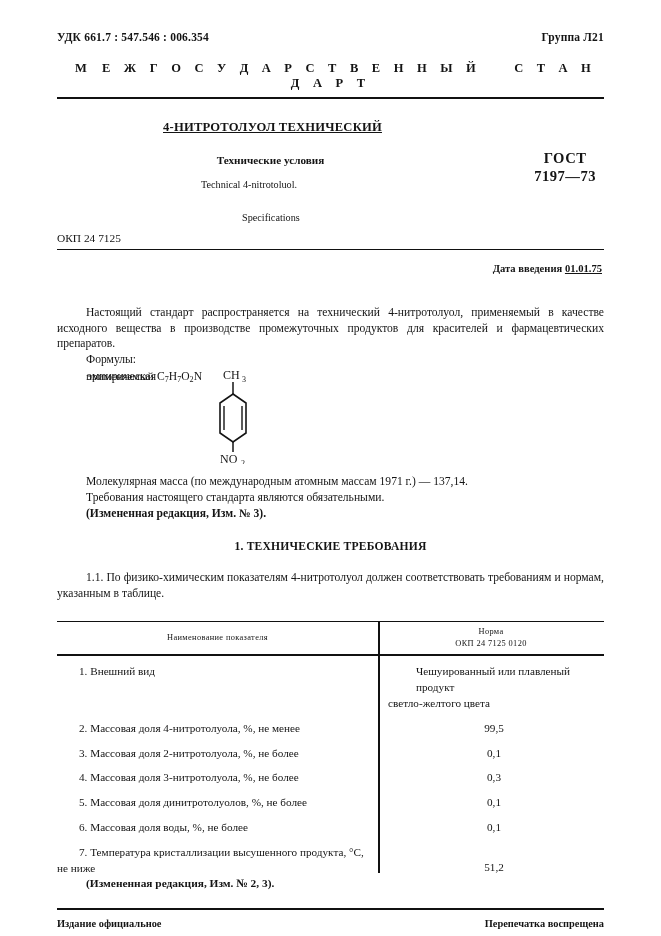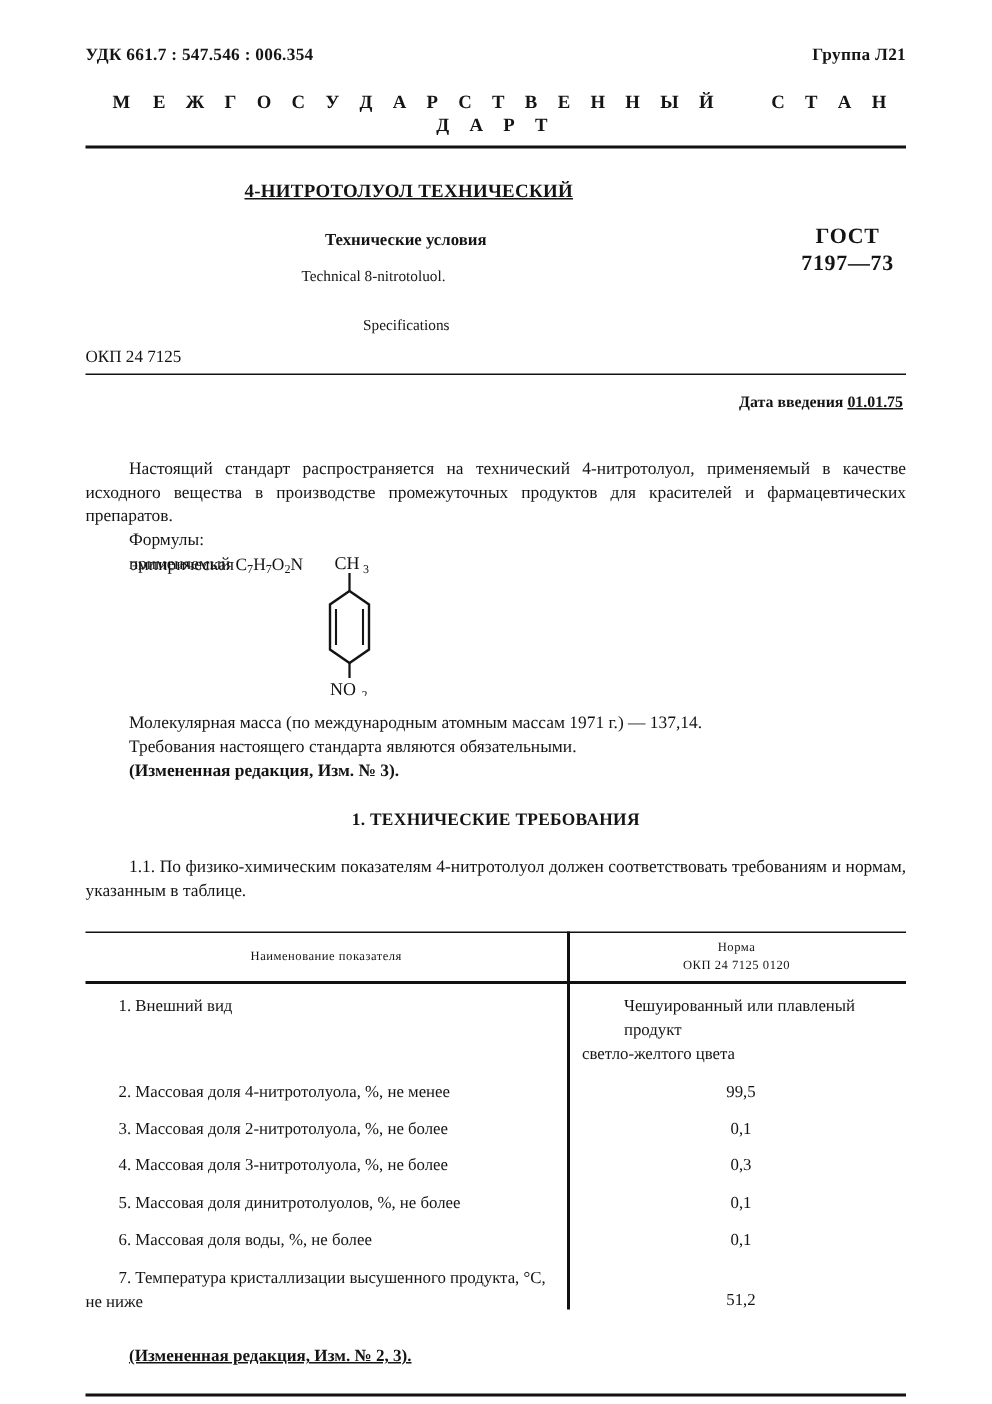--- a/index.html
+++ b/index.html
@@ -204,25 +204,24 @@
   .row-gap { height: 9px; }
   .vrule {
     position: absolute;
     left: 321px;
     top: 0;
     width: 1.6px;
     background: #111;
   }
 
   .note-after {
-    margin-top: 21px;
+    margin-top: 0;
     font-size: 11.4px;
     font-weight: bold;
     padding-left: 29px;
-    text-decoration: underline;
   }
 
   
   .footer-rule {
     border-top: 2.2px solid #111;
     margin-top: 19px;
   }
   .footer-row {
     display: flex;
     justify-content: space-between;
@@ -243,21 +242,21 @@
 
   <div class="mgs-row">
     <span class="w">М</span><span style="letter-spacing:5.2px">Е Ж Г О С У Д А Р С Т В Е Н Н Ы Й &nbsp;&nbsp; С Т А Н Д А Р Т</span>
   </div>
   <div class="rule-thick"></div>
 
   <div class="title-block">
     <div class="doc-title">4-НИТРОТОЛУОЛ ТЕХНИЧЕСКИЙ</div>
     <div class="doc-subtitle">Технические условия</div>
     <div class="doc-en">
-      <span>Technical 8-nitrotoluol.</span>
+      <span>Technical 4-nitrotoluol.</span>
       <span class="l2">Specifications</span>
     </div>
     <div class="gost-box">
       <div>ГОСТ</div>
       <div>7197—73</div>
     </div>
   </div>
 
   <div class="okp">ОКП 24 7125</div>
   <div class="okp-rule"></div>

